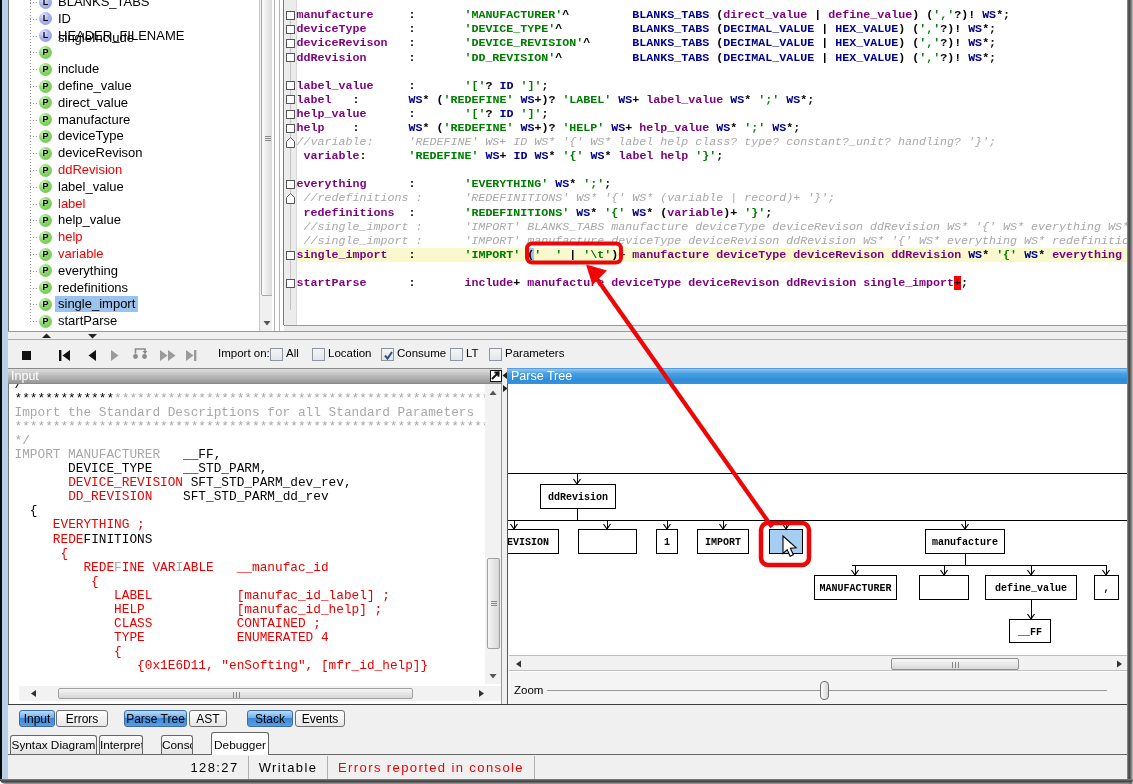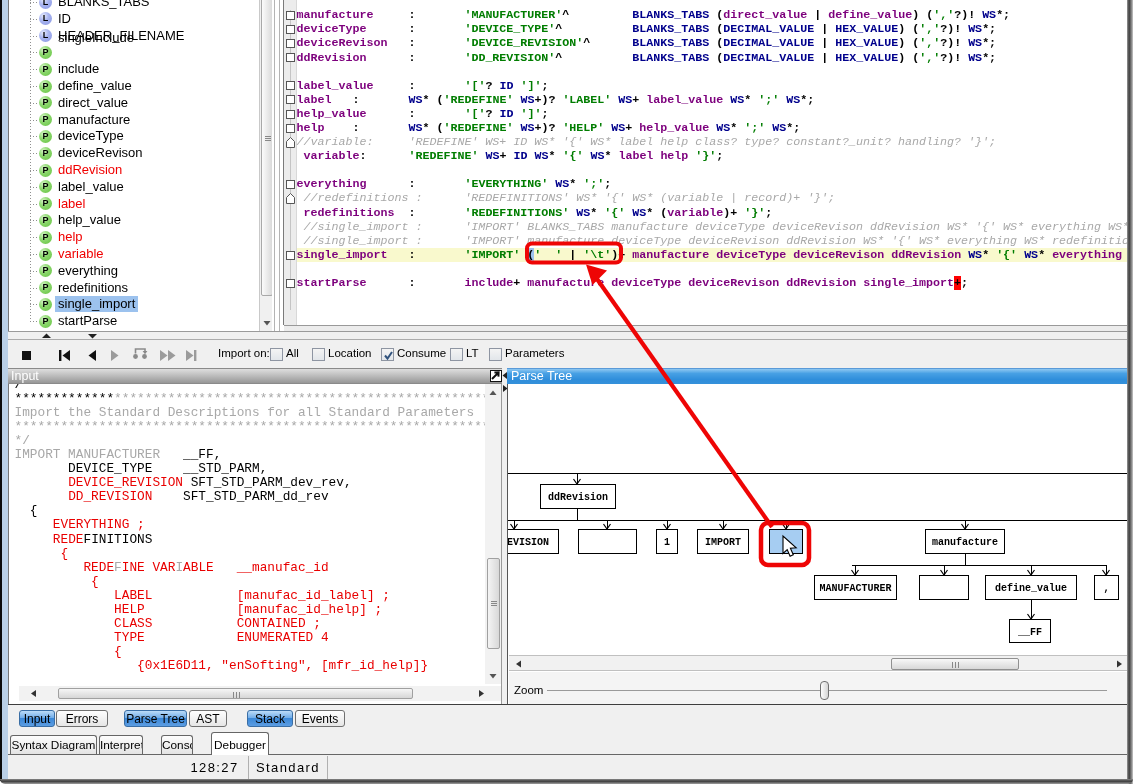--- a/index.html
+++ b/index.html
@@ -368,21 +368,22 @@
   </div>
 <div id="tabrow">
     <div class="tab" style="left:2px;width:87px">Syntax Diagram</div>
     <div class="tab" style="left:91px;width:44px">Interpreter</div>
     <div class="tab" style="left:153px;width:32px">Console</div>
     <div class="tab sel" style="left:203px;width:58px">Debugger</div>
     <div id="tabline"></div>
   </div>
 <div id="status">
   <div class="scell" style="left:173px;width:68px">128:27</div>
-  <div class="scell" style="left:241px;width:79px">Standard</div>
+  <div class="scell" style="left:241px;width:79px">Writable</div>
+  <div class="scell" style="left:320px;width:207px;color:#f00000">Errors reported in console</div>
 </div>
 
 <svg class="ovl" width="1133" height="784" viewBox="0 0 1133 784">
   <line x1="597" y1="279" x2="772" y2="527" stroke="#ee0505" stroke-width="4.2"></line>
   <path d="M586 264.5 L607 270.5 L592.5 285 Z" fill="#ee0505"></path>
   <rect x="527" y="243.5" width="94" height="19" rx="5" fill="none" stroke="#ee0505" stroke-width="4"></rect>
   <rect x="761" y="523" width="48" height="42" rx="7" fill="none" stroke="#ee0505" stroke-width="4.5"></rect>
   <path d="M783 536 l0 17.5 l4.2 -3.9 l2.9 6.6 l3.2 -1.4 l-2.9 -6.5 l5.8 -0.5 Z" fill="#fff" stroke="#000" stroke-width="1.1"></path>
 </svg>
 

